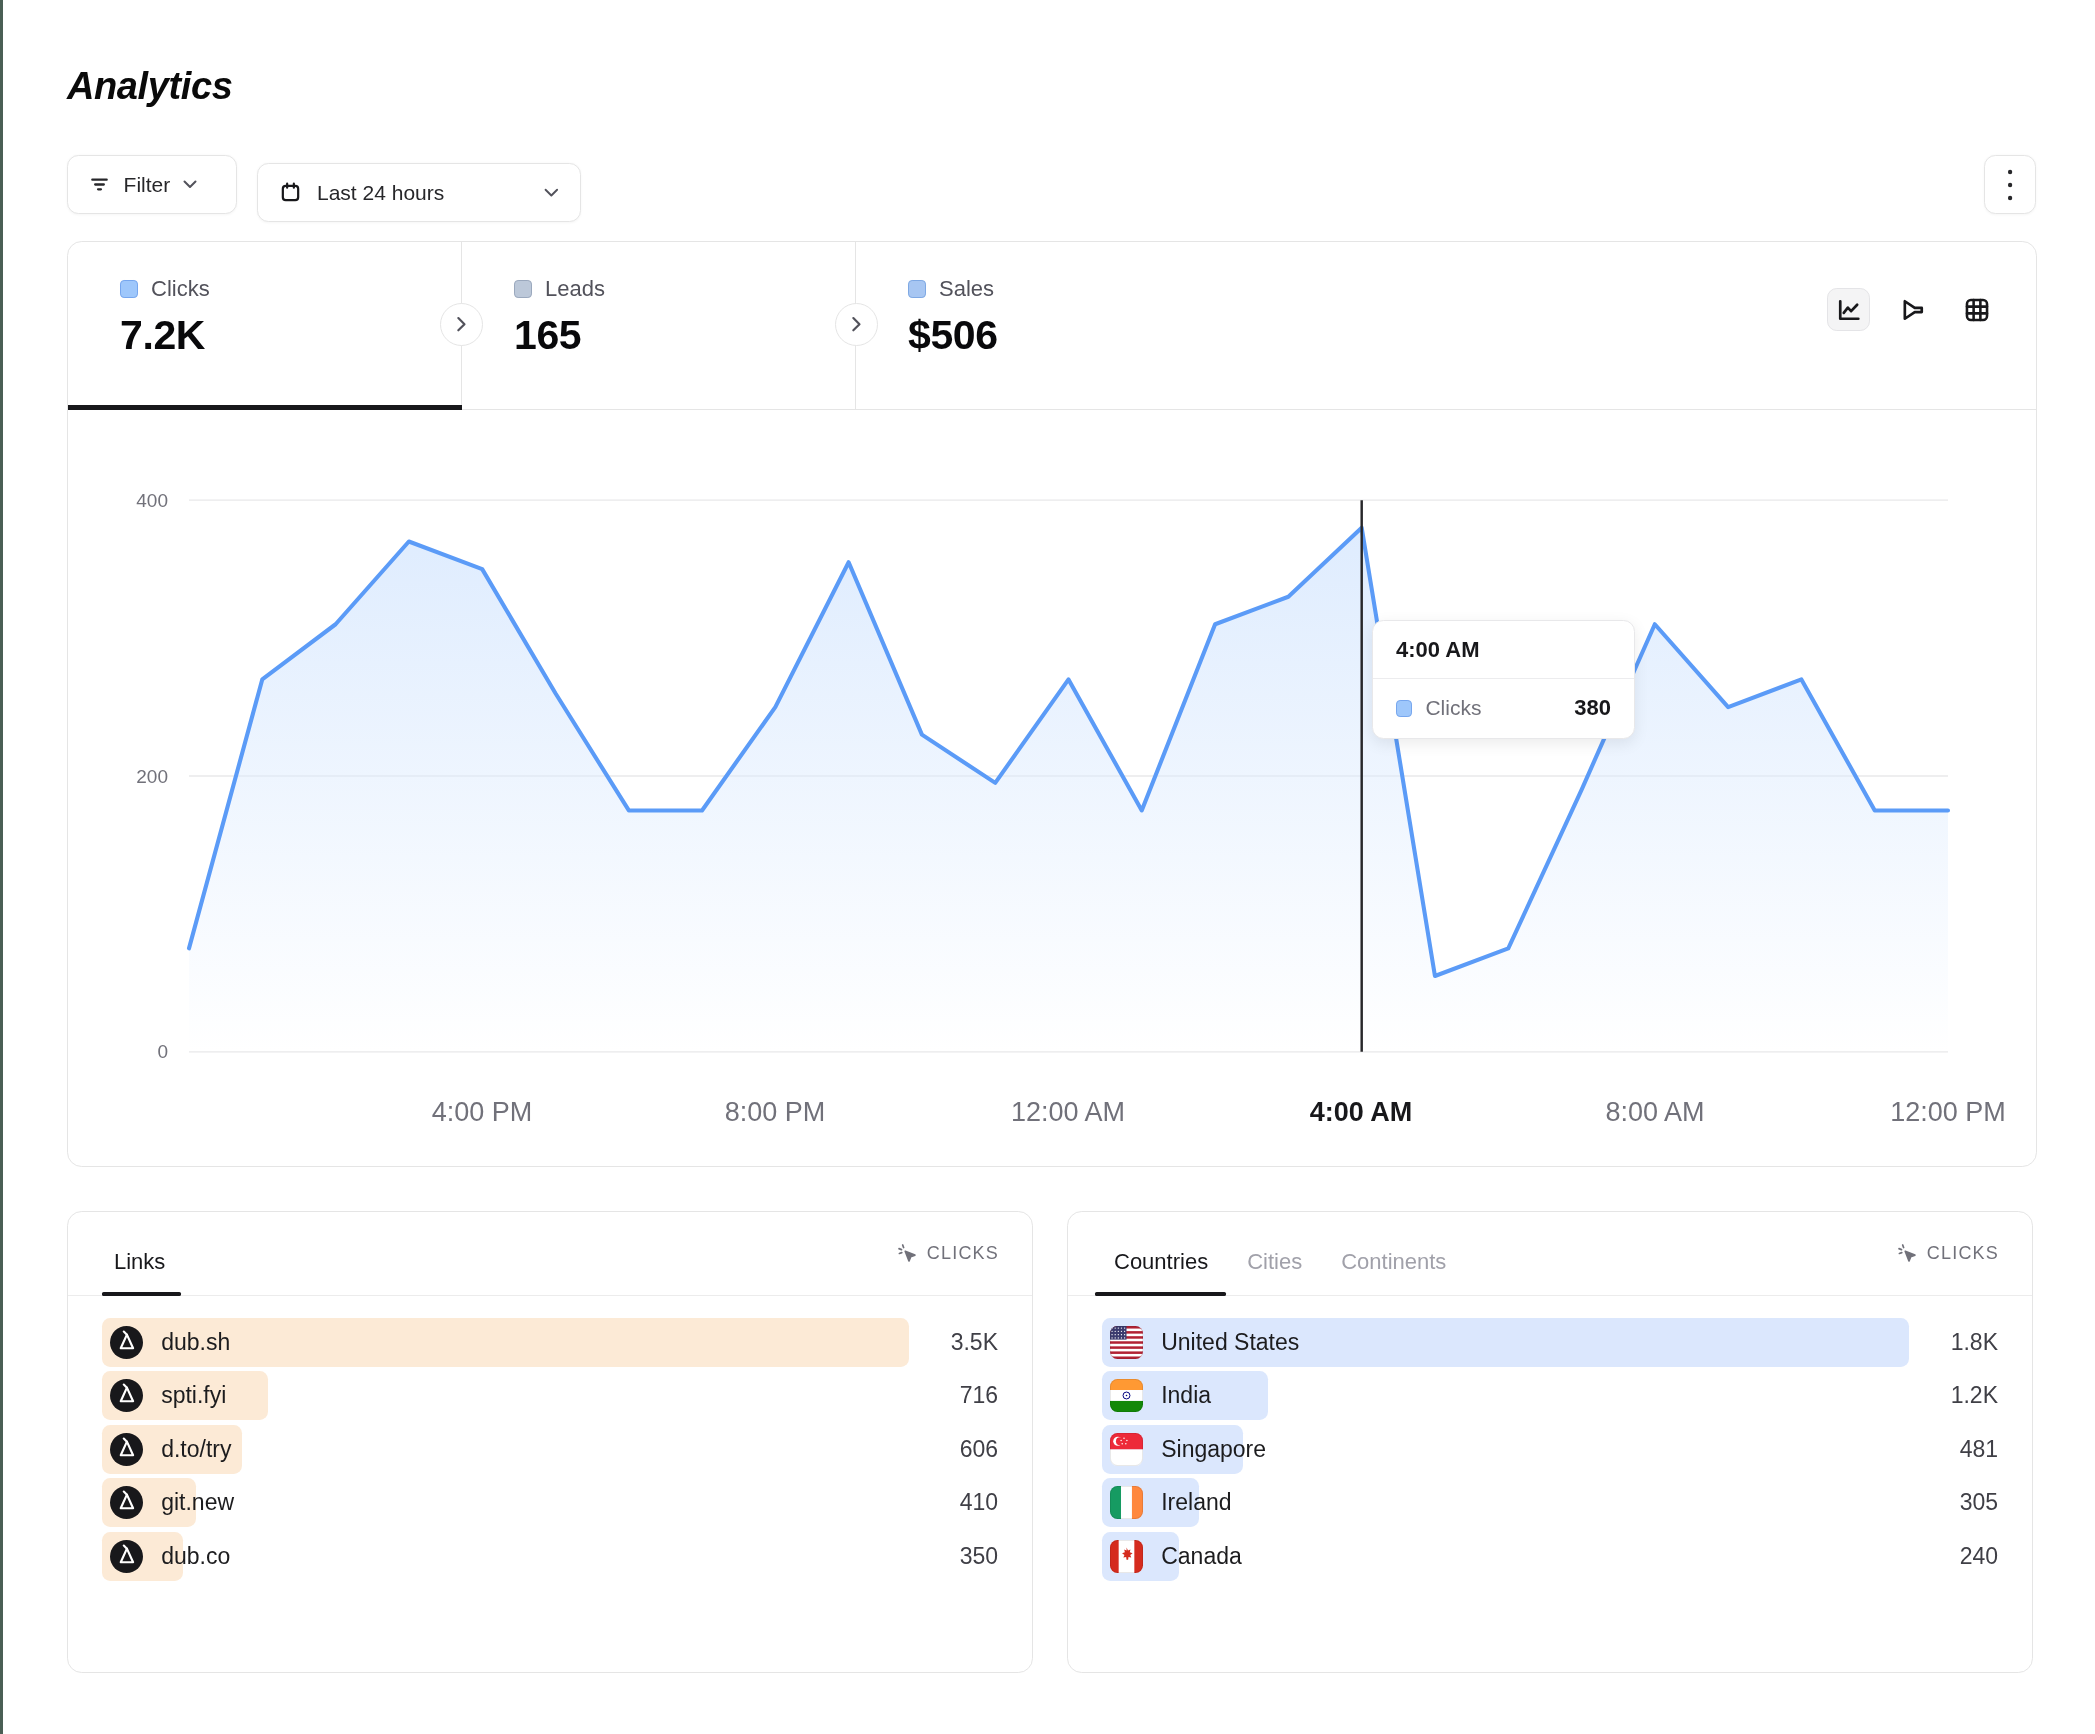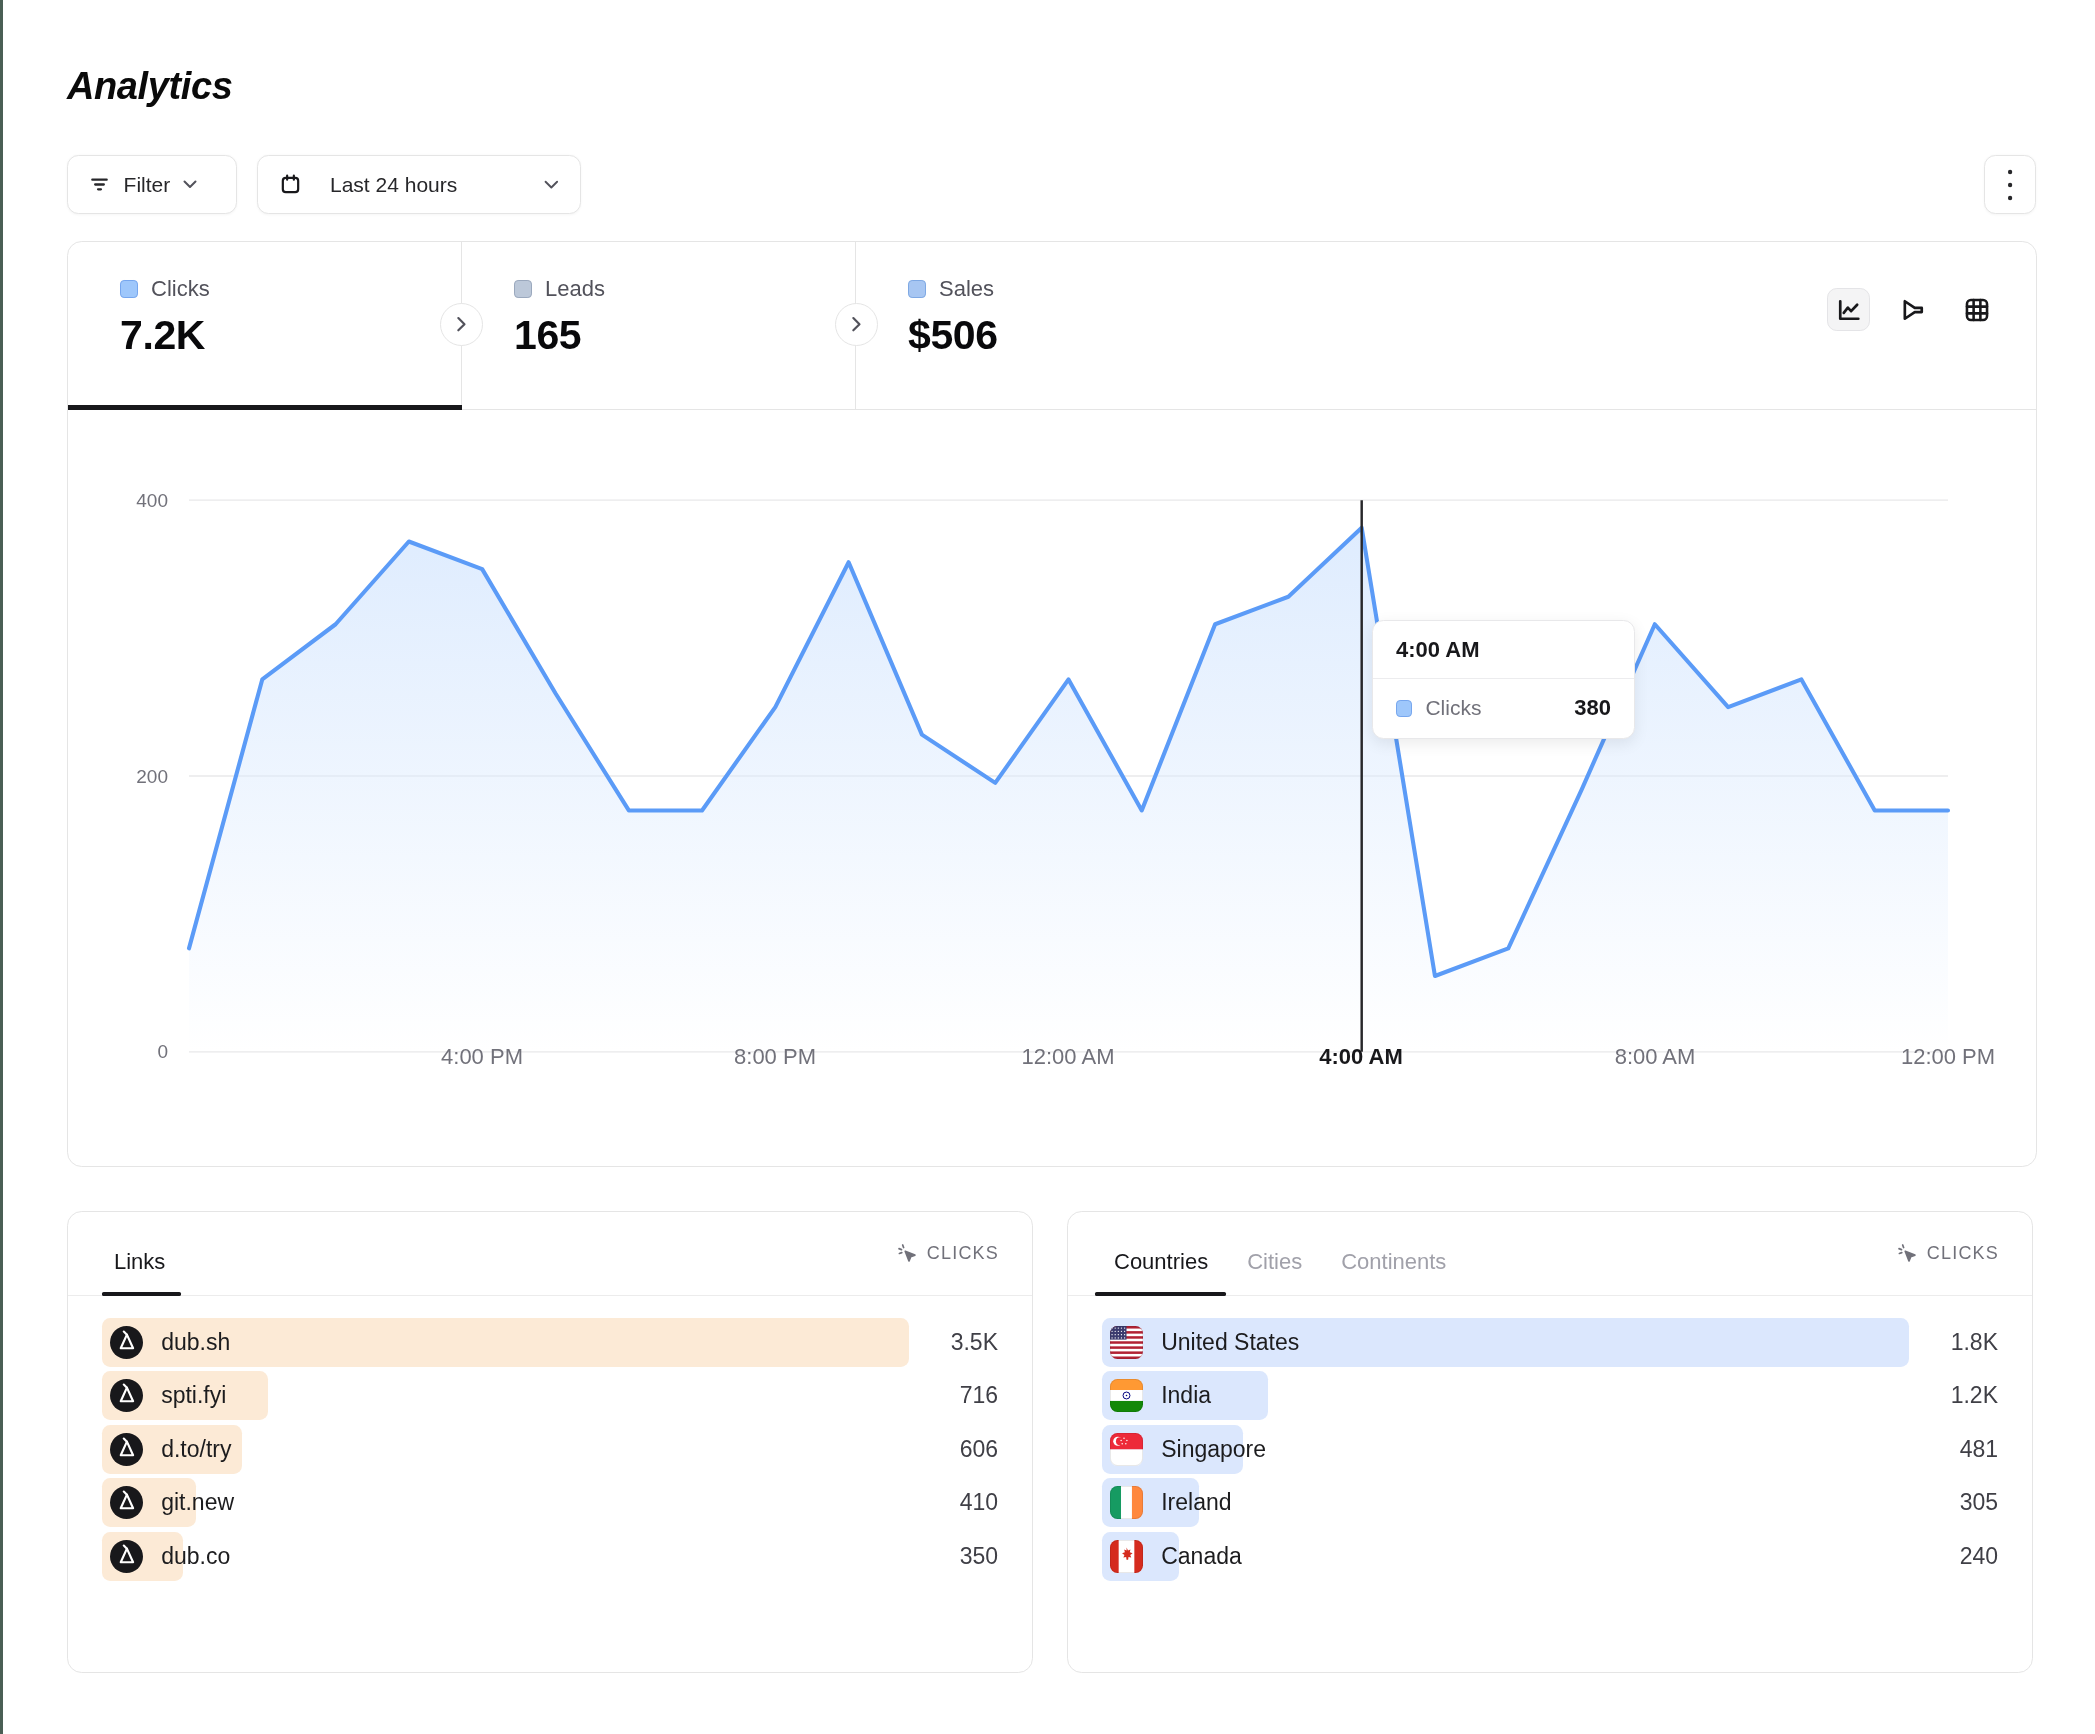--- a/index.html
+++ b/index.html
@@ -3,21 +3,21 @@
 <meta charset="utf-8">
 <style>
   * { margin:0; padding:0; box-sizing:border-box; }
   html,body { width:2096px; height:1735px; background:#ffffff; font-family:"Liberation Sans","DejaVu Sans",sans-serif; color:#18181b; overflow:hidden; }
   .edge-strip { position:absolute; left:0; top:0; width:2.5px; height:1735px; background:#49605６; background:#4a5f55; }
   .page-title { position:absolute; left:67px; top:65px; font-size:38px; font-weight:700; letter-spacing:-0.4px; color:#0a0a0a;font-style:italic; }
 
   
   .btn { position:absolute; display:flex; align-items:center; background:#fff; border:1.2px solid #e5e5e5; border-radius:11.5px; box-shadow:0 0.8px 2.5px rgba(0,0,0,0.04); cursor:pointer; }
   .btn-filter { left:67px; top:155px; width:170px; height:59px; padding:0 19.6px; gap:13px; }
-  .btn-range { left:257px; top:155px; width:324px; height:59px; padding:0 21px; gap:28px; }
+  .btn-range { left:257px; top:163px; width:324px; height:59px; padding:0 21px; gap:15px; }
   .btn-kebab { left:1984px; top:155px; width:52px; height:59px; justify-content:center; }
   .btn-label { font-size:21px; color:#27272a; font-weight:500; }
   .btn-range .spacer { flex:1; }
 
   
   .main-card { position:absolute; left:67px; top:241px; width:1970px; height:926px; border:1.2px solid #e5e5e5; border-radius:14.7px; background:#fff; overflow:hidden; }
   .stats-row { position:relative; height:168px; border-bottom:1.2px solid #e5e5e5; display:flex; }
   .stat-tab { width:394px; padding:34px 0 0 52px; position:relative; cursor:pointer; }
   .stat-tab.sep { border-right:1.2px solid #e5e5e5; }
   .stat-head { display:flex; align-items:center; gap:13px; }
@@ -27,21 +27,21 @@
   .active-underline { position:absolute; left:0; bottom:-1.2px; width:394px; height:4.9px; background:#18181b; }
   .sep-circle { position:absolute; top:61px; width:43px; height:43px; border-radius:50%; background:#fff; border:1.2px solid #e5e5e5; display:flex; align-items:center; justify-content:center; cursor:pointer; z-index:3; }
   .sep-1 { left:372px; } .sep-2 { left:767px; }
   .view-toggles { position:absolute; right:38px; top:46px; display:flex; align-items:center; gap:21px; }
   .view-btn { width:43px; height:43px; display:flex; align-items:center; justify-content:center; border-radius:9.8px; cursor:pointer; }
   .view-btn.active { background:#f4f4f5; border:1.2px solid #e4e4e7; }
 
   
   .plot-svg { position:absolute; left:121px; top:258px; overflow:visible; }
   .y-label { position:absolute; width:65px; text-align:right; left:35px; font-size:19px; color:#71717a; line-height:19px; }
-  .x-label { position:absolute; transform:translateX(-50%); font-size:22px; color:#71717a; white-space:nowrap; top:802px; }
+  .x-label { position:absolute; transform:translateX(-50%); font-size:27px; color:#71717a; white-space:nowrap; top:855px; }
   .x-label.hl { color:#18181b; font-weight:600; }
 
   
   .tooltip { position:absolute; left:1304px; top:378px; width:263px; background:#fff; border:1.2px solid #e8e8ea; border-radius:11.5px; box-shadow:0 4.9px 14.7px rgba(0,0,0,0.08); z-index:5; }
   .tooltip-time { padding:16.4px 23px 14.7px 23px; font-size:22px; font-weight:600; color:#18181b; border-bottom:1.2px solid #ececee; }
   .tooltip-row { display:flex; align-items:center; gap:13px; padding:16.4px 23px; }
   .tooltip-series { font-size:21px; color:#71717a; flex:1; }
   .tooltip-value { font-size:22px; font-weight:700; color:#18181b; }
 
   

